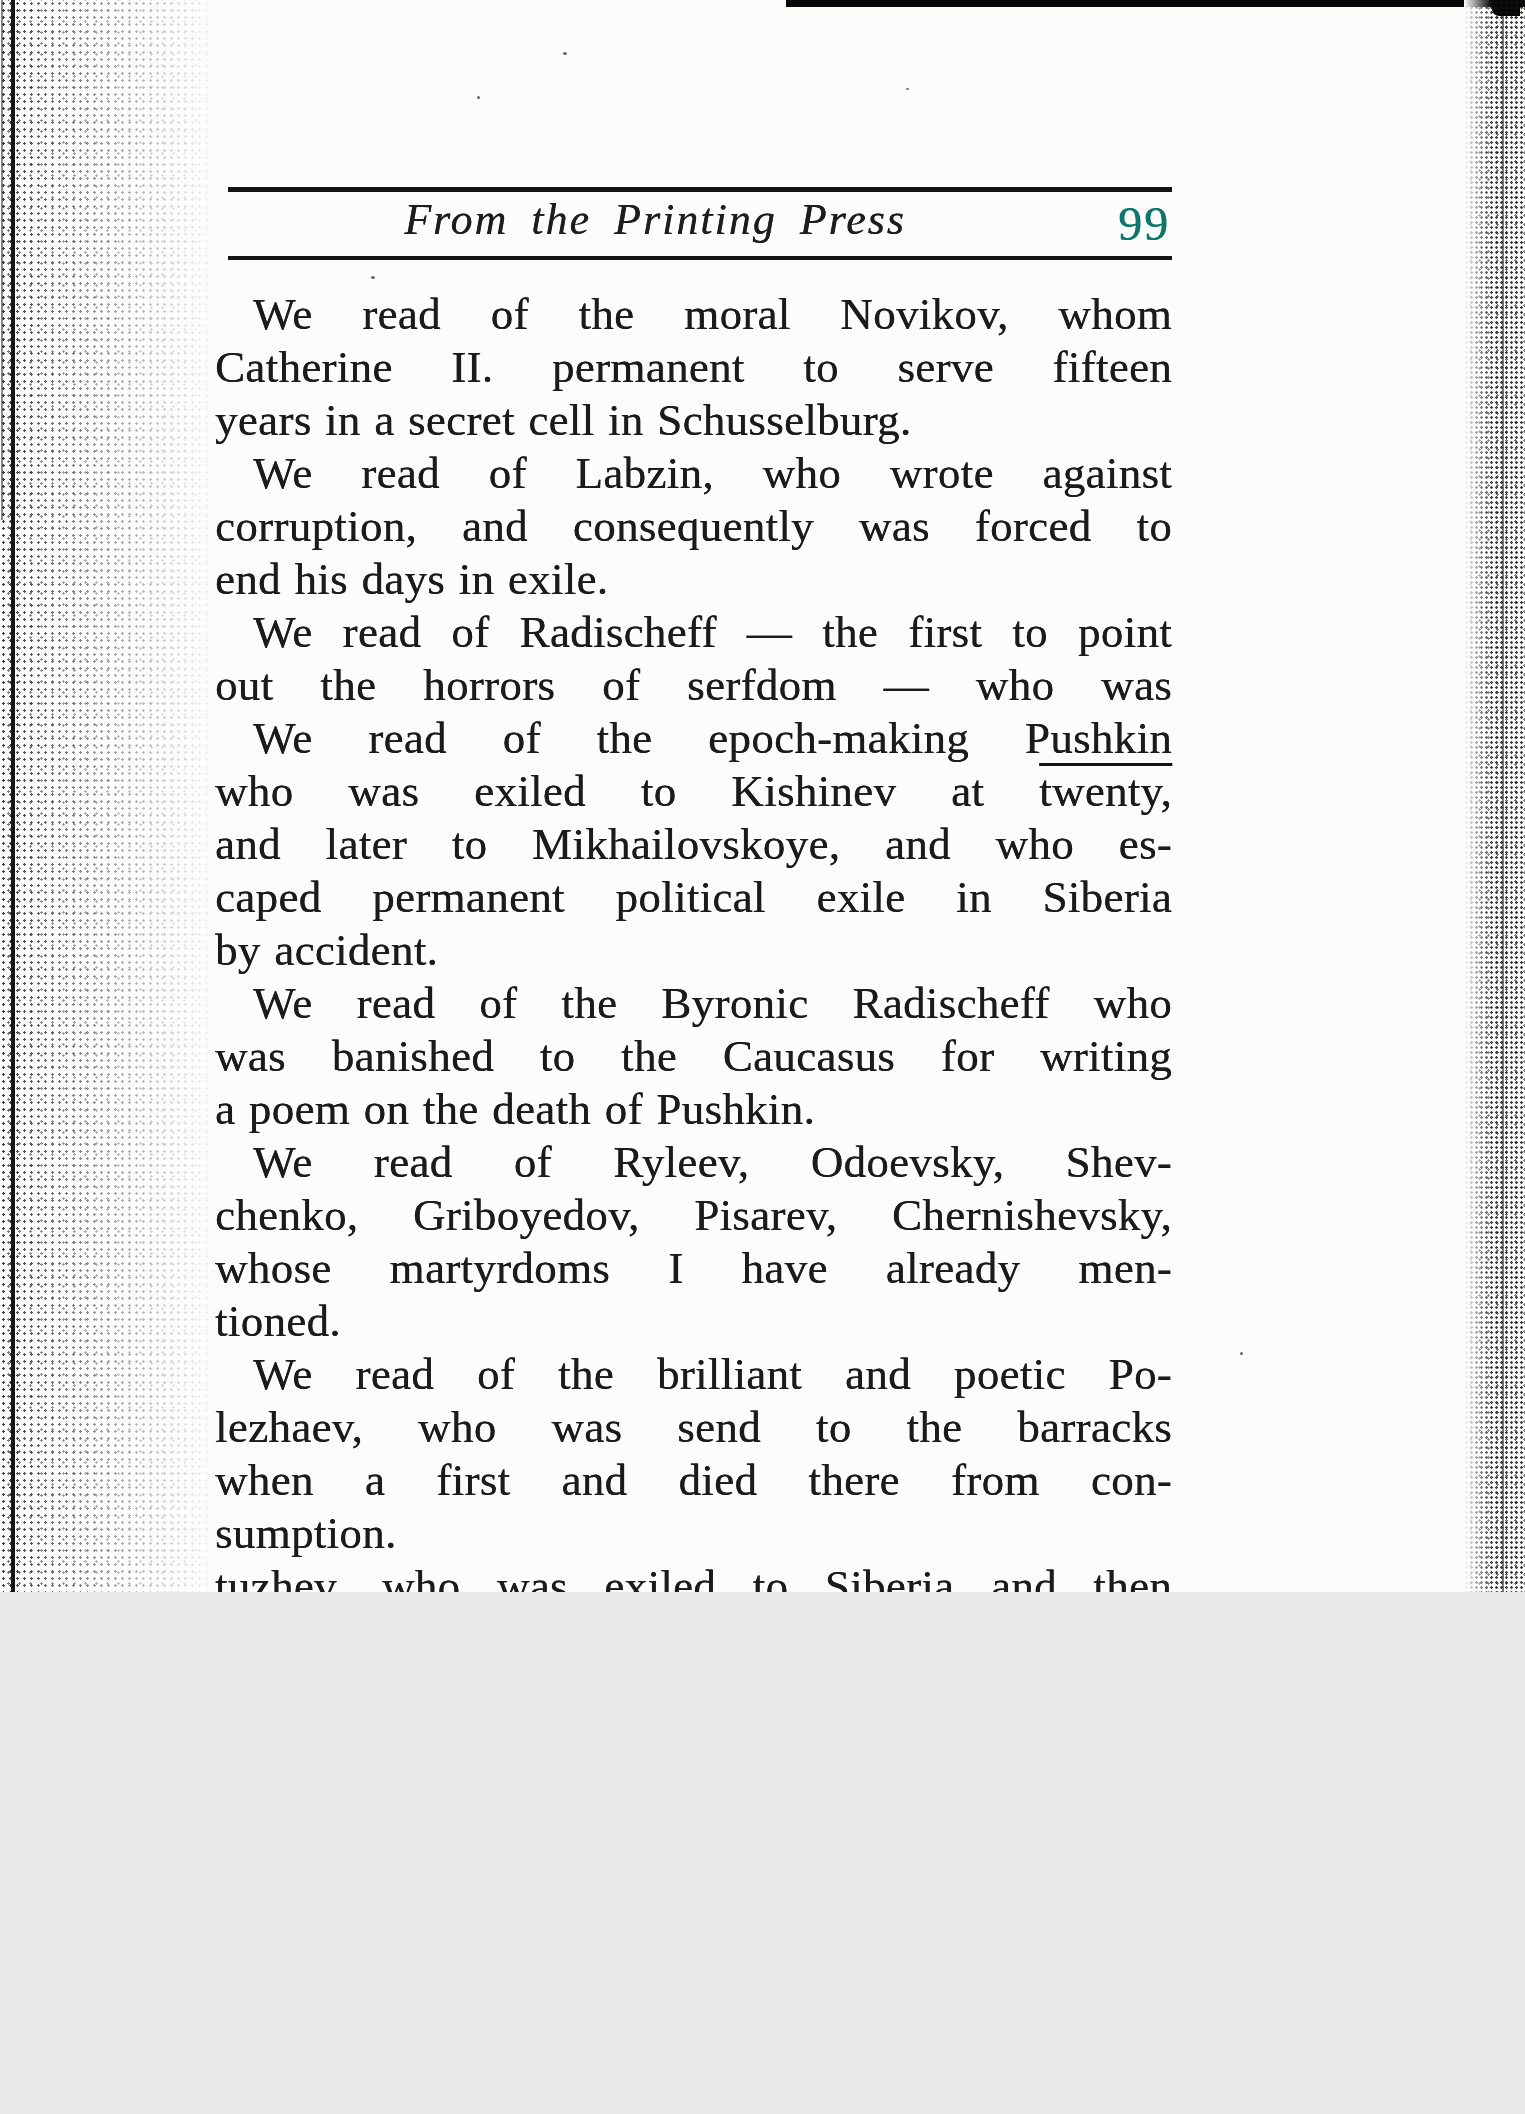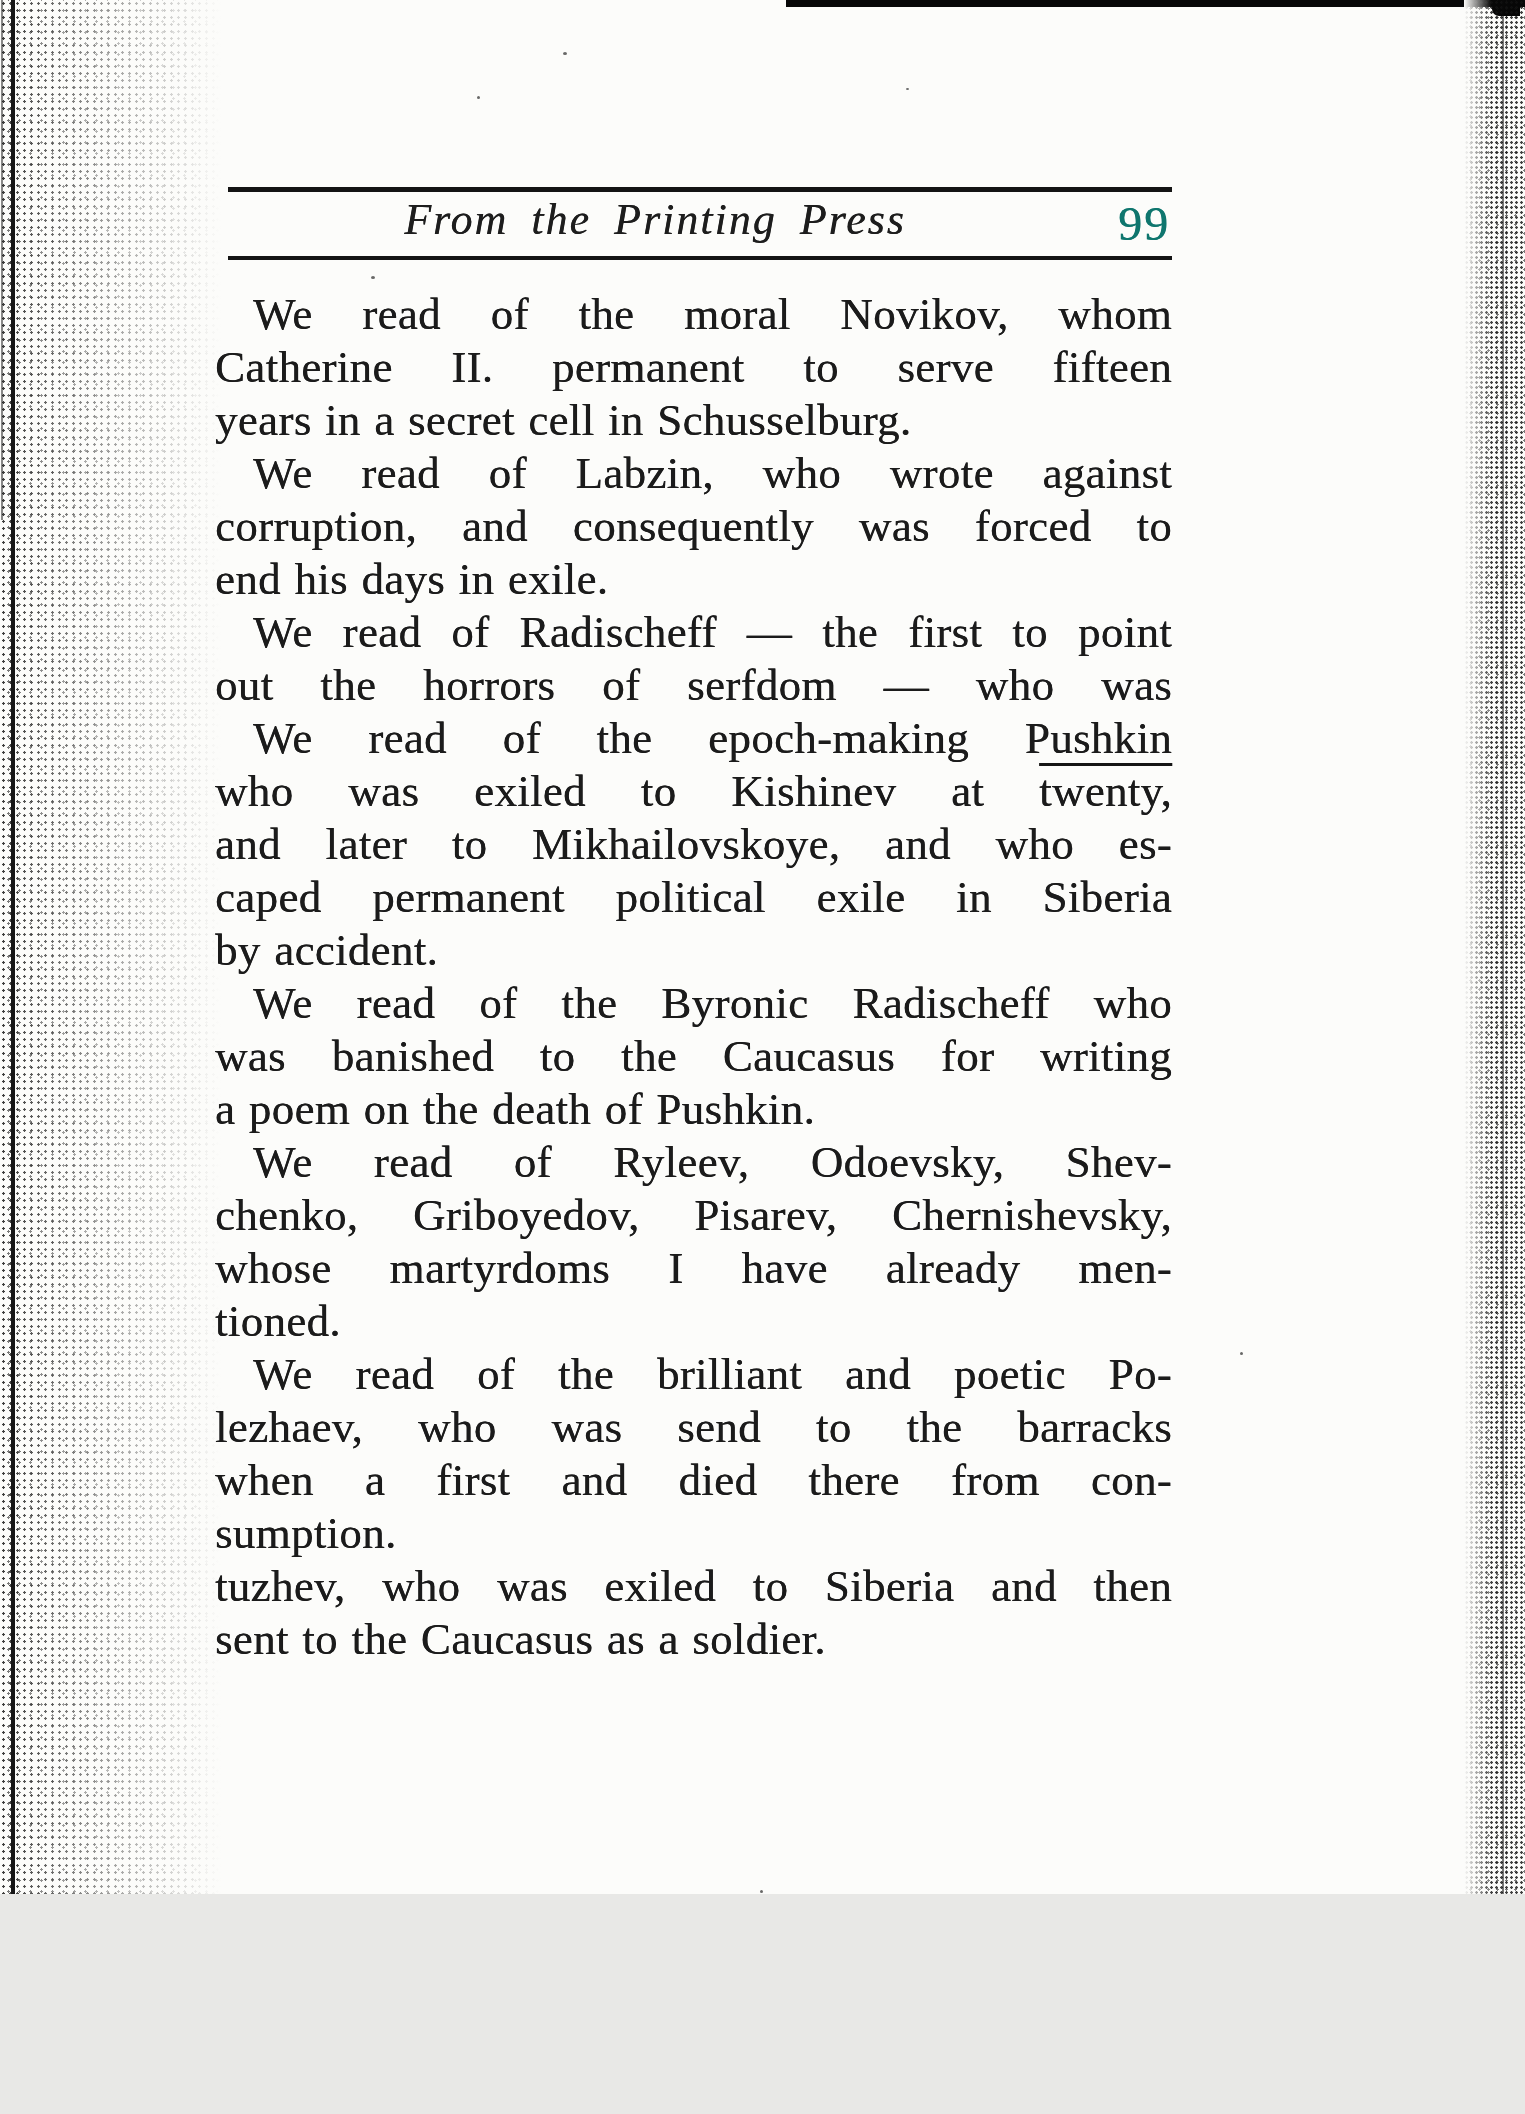--- a/index.html
+++ b/index.html
@@ -1,17 +1,17 @@
 <!DOCTYPE html>
 <html><head>
 <meta charset="utf-8">
 <style>
   html,body { margin:0; padding:0; background:#e8e8e6; }
   .scan-root {
-    position:relative; width:1525px; height:1894px; overflow:hidden;
+    position:relative; width:1525px; height:1592px; overflow:hidden;
     background:#fcfcfa; font-family:"Liberation Serif", serif; color:#1b1b1b;
   }
 
   
   .left-margin-noise {
     position:absolute; left:0; top:0; width:235px; height:2040px;
     background-image:
       radial-gradient(rgba(25,25,25,.85) 1px, transparent 1.45px),
       radial-gradient(rgba(25,25,25,.6) 1px, transparent 1.4px);
     background-size:7px 7px, 11px 11px;

